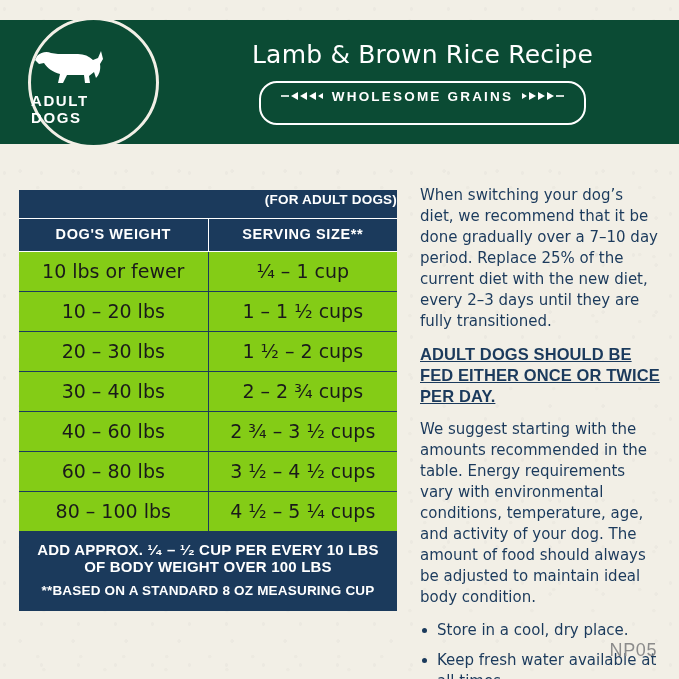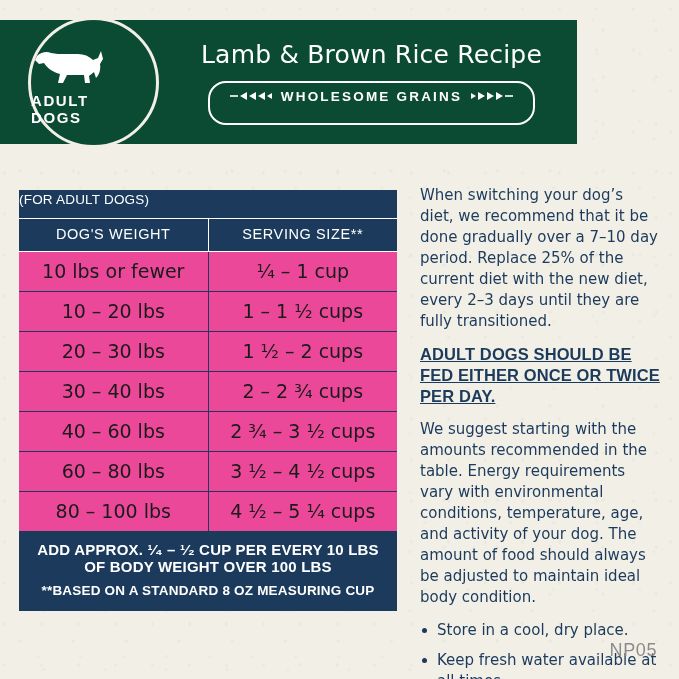--- a/index.html
+++ b/index.html
@@ -23,21 +23,21 @@
       radial-gradient(circle at 72% 35%, rgba(0,0,0,0.02) 0 1.5px, transparent 2px),
       radial-gradient(circle at 88% 80%, rgba(0,0,0,0.02) 0 1.5px, transparent 2px),
       #f2efe6;
     background-size: 37px 41px, 53px 47px, 61px 59px, 43px 67px, 100% 100%;
   }
 
   
   .header {
     position: absolute;
     left: 0; top: 20px;
-    width: 577px; height: 124px;
+    width: 679px; height: 124px;
     background: #0b4b34;
   }
   .header-texts {
     position: absolute;
     left: 176px; top: 0; right: 10px; bottom: 0;
     display: flex;
     flex-direction: column;
     align-items: center;
     justify-content: center;
   }
@@ -98,45 +98,45 @@
     color: #ffffff;
   }
   .panel-title {
     text-align: center;
     font-size: 22.5px;
     font-weight: bold;
     letter-spacing: 0.2px;
     padding-top: 14px;
   }
   .panel-subtitle {
-    text-align: left;
+    text-align: right;
     font-size: 13.5px;
-    font-weight: normal;
+    font-weight: bold;
     letter-spacing: 0.2px;
     padding-top: 2px;
     padding-bottom: 11px;
   }
   table.feeding {
     border-collapse: collapse;
     width: 100%;
     table-layout: fixed;
   }
   table.feeding th {
     font-size: 14.5px;
-    font-weight: normal;
+    font-weight: bold;
     letter-spacing: 0.6px;
     padding: 7px 0 9px 0;
     text-align: center;
     border: 1px solid #ffffff;
     border-left: none;
     border-right: none;
   }
   table.feeding th.col-sep { border-left: 1px solid #ffffff; }
   table.feeding td {
-    background: #ec4899;
+    background: #84cc16;
     color: #1a1a1a;
     font-size: 19px;
     text-align: center;
     padding: 8px 0 9px 0;
     border: 1px solid #1b3a5c;
     font-family: "DejaVu Sans", sans-serif;
     margin-top: 36px;
   }
   table.feeding td:first-child { border-left: none; }
   table.feeding td:last-child { border-right: none; }

